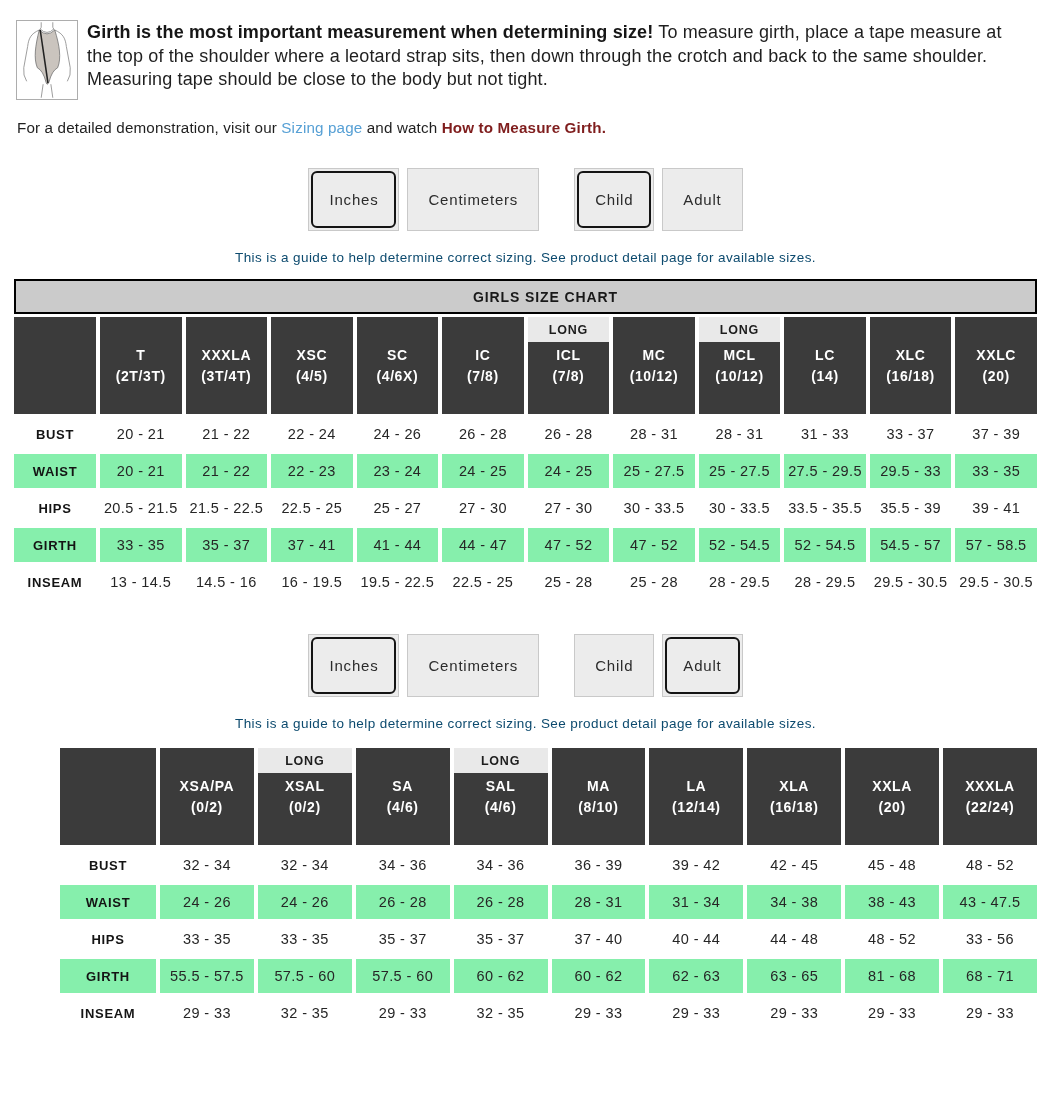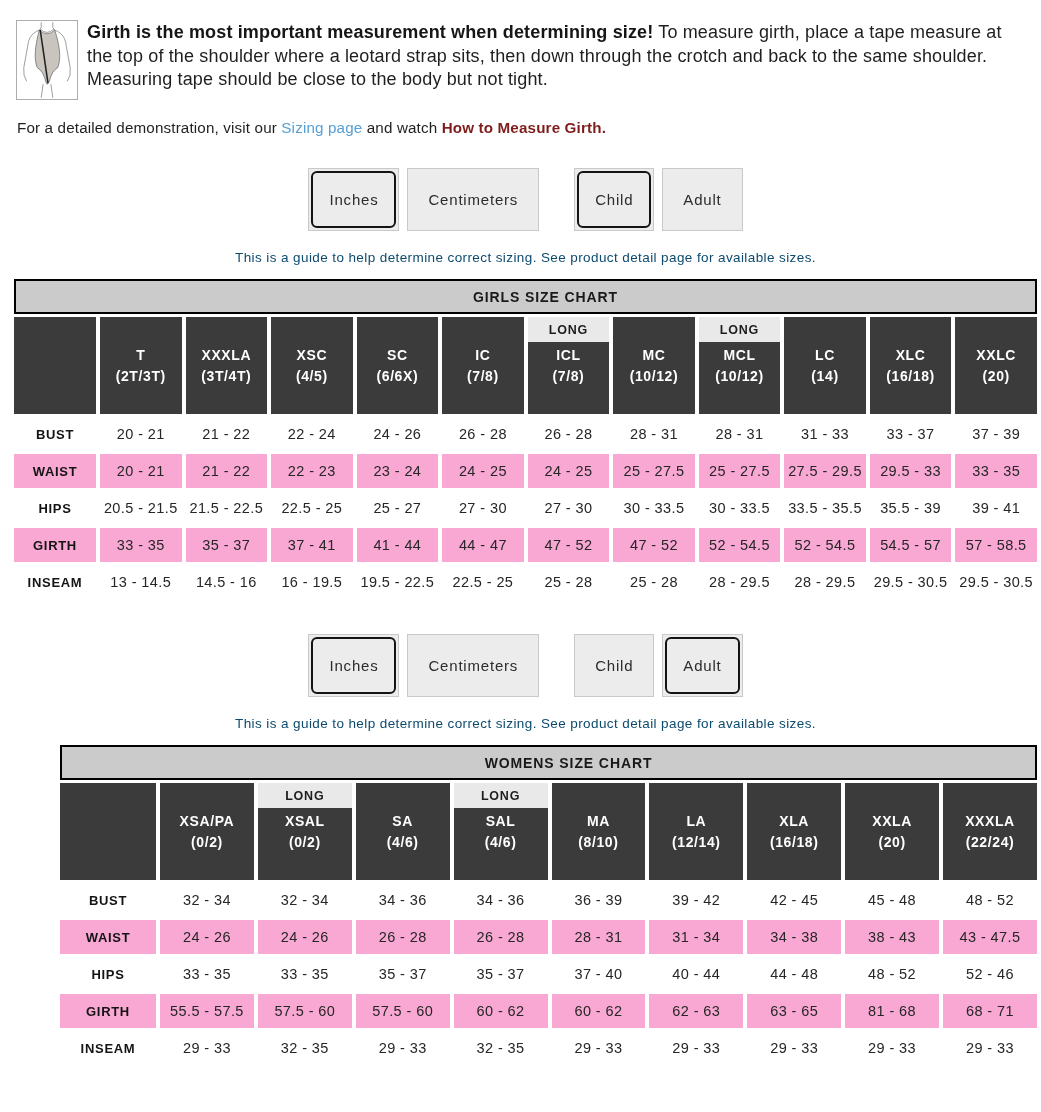--- a/index.html
+++ b/index.html
@@ -75,21 +75,21 @@
   .long-strip{
     position:absolute;top:0;left:0;right:0;height:25px;
     background:#e9e9e9;color:#1d1d1d;
     font-size:12.5px;font-weight:700;letter-spacing:.8px;
     display:flex;align-items:center;justify-content:center;
   }
 
   td,th.row-label{height:34px;padding:0;text-align:center;vertical-align:middle;}
   td{font-size:14.5px;color:#262626;letter-spacing:.4px;}
   th.row-label{font-size:13px;font-weight:700;letter-spacing:.7px;color:#141414;}
-  tr.striped td,tr.striped th.row-label{background:#f9a8d4;margin-left:24px;}
+  tr.striped td,tr.striped th.row-label{background:#86efac;margin-left:24px;}
 </style>
 </head>
 <body>
 
 <div class="page">
 
 
   <div class="intro">
     <div class="figure">
       <svg viewBox="0 0 62 80" width="60" height="78" aria-hidden="true">
@@ -143,21 +143,21 @@
               </th>
               <th class="header-cell">
                 <div class="hdr-lines">
                   <div>XSC</div>
                   <div>(4/5)</div>
                 </div>
               </th>
               <th class="header-cell">
                 <div class="hdr-lines">
                   <div>SC</div>
-                  <div>(6/6X)</div>
+                  <div>(4/6X)</div>
                 </div>
               </th>
               <th class="header-cell">
                 <div class="hdr-lines">
                   <div>IC</div>
                   <div>(7/8)</div>
                 </div>
               </th>
               <th class="header-cell">
                 <span class="long-strip">LONG</span>
@@ -286,21 +286,20 @@
         <span class="toggle-spacer"></span>
         <button class="btn">
           <span class="btn-inner">Child</span>
         </button>
         <button class="btn selected">
           <span class="btn-inner">Adult</span>
         </button>
       </div>
     <p class="guide">This is a guide to help determine correct sizing. See product detail page for available sizes.</p>
     <div class="chart">
-      <div class="chart-title">WOMENS SIZE CHART</div>
       <table class="size-table t-womens">
           <thead>
             <tr>
               <th class="header-cell corner"></th>
               <th class="header-cell">
                 <div class="hdr-lines">
                   <div>XSA/PA</div>
                   <div>(0/2)</div>
                 </div>
               </th>
@@ -384,21 +383,21 @@
             <tr>
               <th class="row-label">HIPS</th>
               <td>33 - 35</td>
               <td>33 - 35</td>
               <td>35 - 37</td>
               <td>35 - 37</td>
               <td>37 - 40</td>
               <td>40 - 44</td>
               <td>44 - 48</td>
               <td>48 - 52</td>
-              <td>52 - 46</td>
+              <td>33 - 56</td>
             </tr>
             <tr class="striped">
               <th class="row-label">GIRTH</th>
               <td>55.5 - 57.5</td>
               <td>57.5 - 60</td>
               <td>57.5 - 60</td>
               <td>60 - 62</td>
               <td>60 - 62</td>
               <td>62 - 63</td>
               <td>63 - 65</td>

